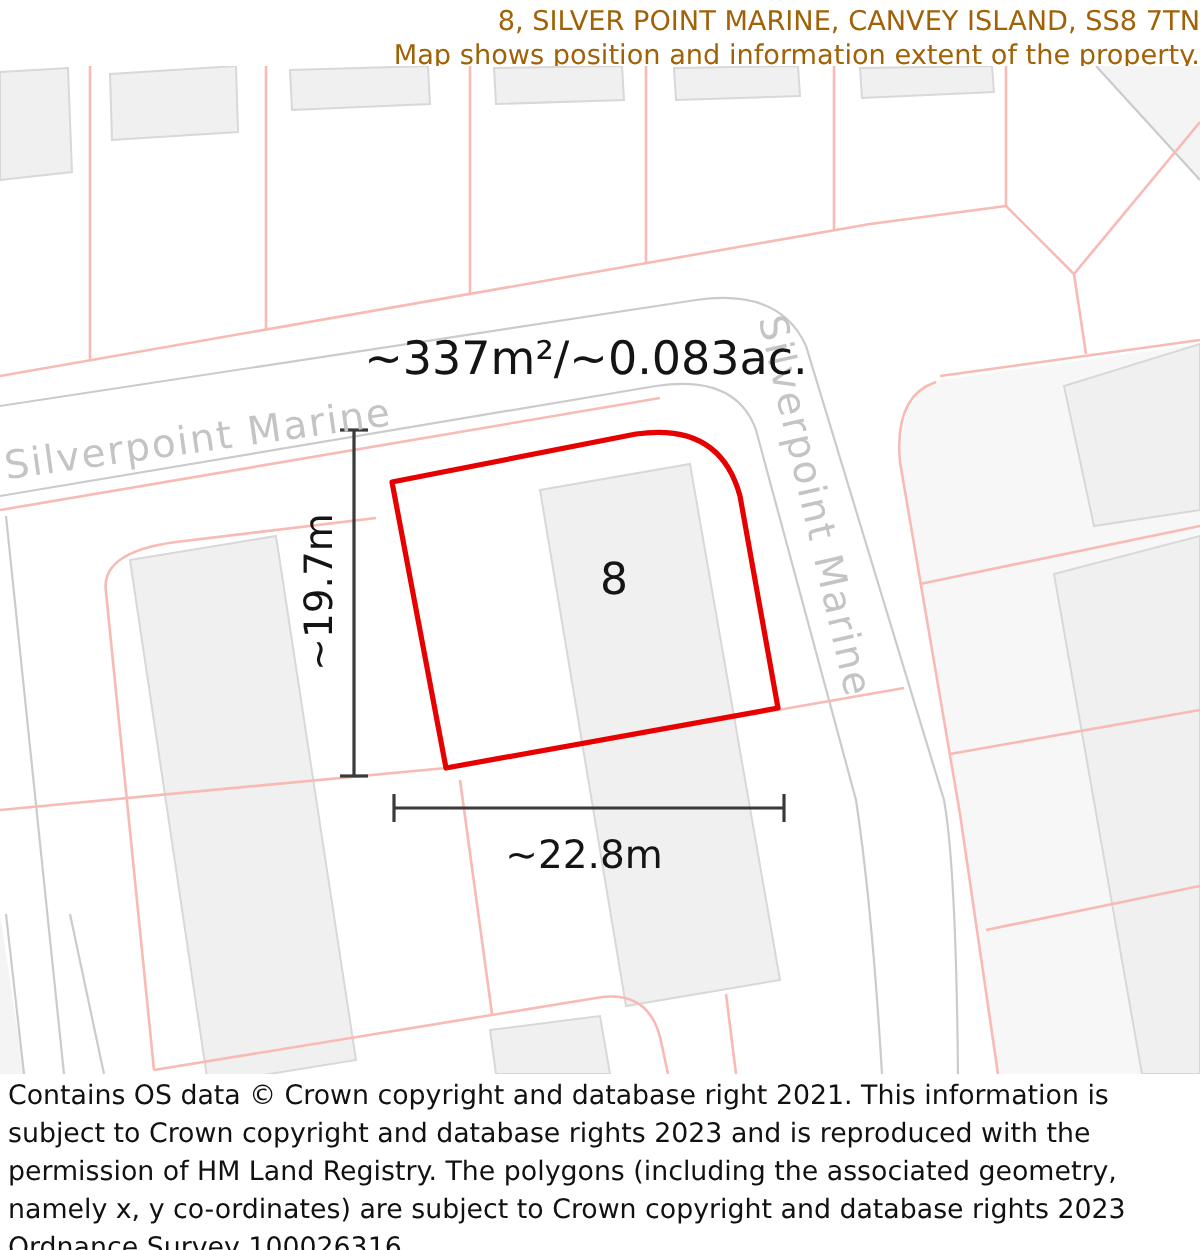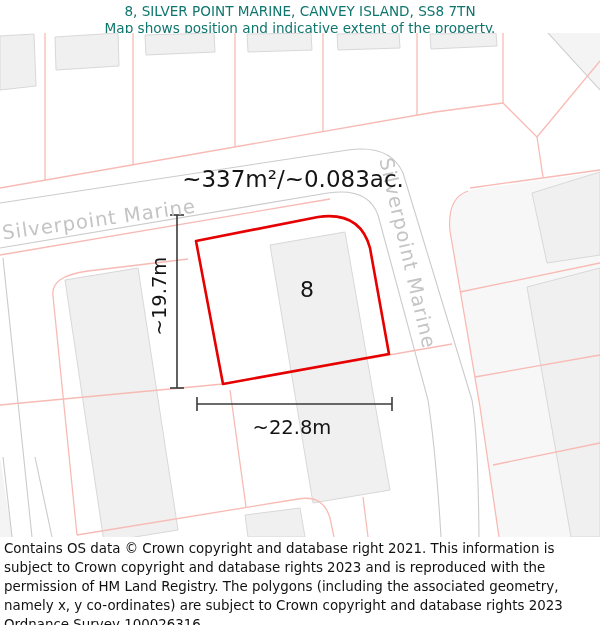--- a/index.html
+++ b/index.html
@@ -2,22 +2,22 @@
 <html><head>
 <meta charset="utf-8">
 <style>
   html,body{margin:0;padding:0;}
   body{
     width:600px;height:625px;position:relative;overflow:hidden;
     background:#ffffff;font-family:"DejaVu Sans","Liberation Sans",sans-serif;
     -webkit-font-smoothing:antialiased;
   }
   .title-block{
-    position:absolute;top:3px;left:0;width:600px;text-align:center;
-    font-size:13.6px;line-height:17px;color:#0f766e;
+    position:absolute;top:3px;left:0;width:600px;text-align:right;
+    font-size:13.6px;line-height:17px;color:#a16207;
   }
   .map-wrap{position:absolute;top:33px;left:0;width:600px;height:504px;background:#ffffff;}
   svg{display:block;}
   .block-fill{fill:#f7f7f7;stroke:none;}
   .block-fill2{fill:#f4f4f4;stroke:none;}
   .building{fill:#f0f0f0;stroke:#d8d8d8;stroke-width:1;}
   .road{fill:none;stroke:#cbcbcb;stroke-width:1.1;}
   .parcel{fill:none;stroke:#f8bab4;stroke-width:1.3;}
   .dim{stroke:#3a3a3a;stroke-width:1.6;fill:none;}
   .street-label{fill:#c4c4c4;font-size:19.5px;letter-spacing:1px;}
@@ -28,21 +28,21 @@
   .footer{
     position:absolute;top:539px;left:0;width:593px;padding-left:4px;
     font-size:13.4px;line-height:19px;color:#111111;text-align:left;
   }
 </style>
 </head>
 <body>
 
 <div class="title-block">
   <div>8, SILVER POINT MARINE, CANVEY ISLAND, SS8 7TN</div>
-  <div>Map shows position and indicative extent of the property.</div>
+  <div>Map shows position and information extent of the property.</div>
 </div>
 
 <div class="map-wrap">
 <svg width="600" height="504" viewBox="0 0 600 504">
 
   <polygon class="block-fill2" points="548,0 600,0 600,57"></polygon>
   <path class="block-fill" d="M 600,139 L 470,157 Q 448,165 451,200 L 480,374 L 499,504 L 600,504 Z"></path>
   <polygon class="block-fill2" points="0,424 12,504 0,504"></polygon>
 
   <polygon class="building" points="0,3 34,1 36,53 0,57"></polygon>

